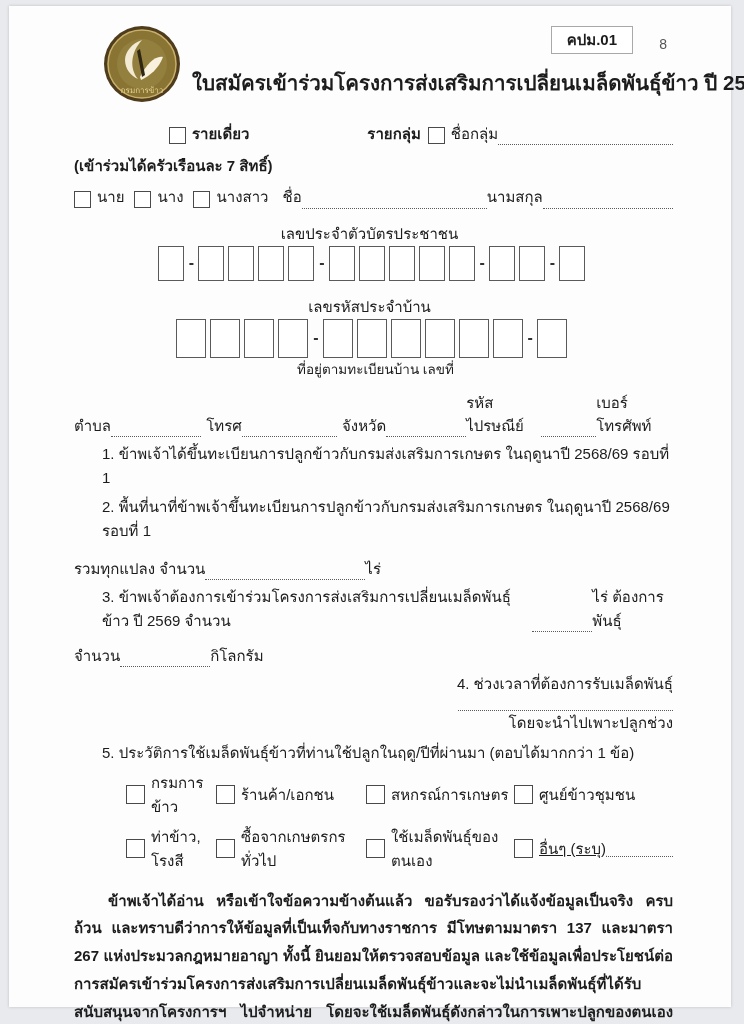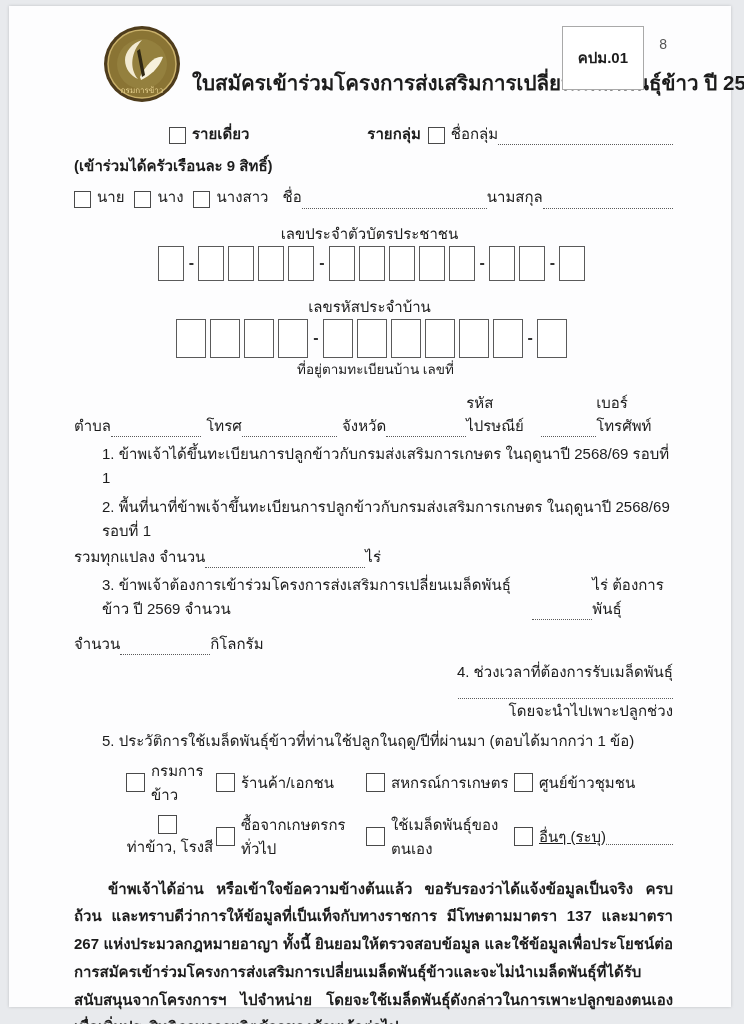--- a/index.html
+++ b/index.html
@@ -11,21 +11,21 @@
   }
   .page{
     position:absolute;top:6px;left:9px;right:13px;bottom:17px;
     background:#fdfdfe;box-shadow:0 0 3px rgba(0,0,0,.18);
   }
   .content{padding:18px 58px 0 65px;position:relative;}
   
   .header{position:relative;height:92px;}
   .logo{position:absolute;left:28px;top:0;width:80px;height:80px;}
   .title{position:absolute;left:118px;top:42px;font-size:20.5px;font-weight:bold;white-space:nowrap;}
-  .code-box{position:absolute;right:29px;top:2px;border:1px solid #a9a9a9;padding:19px 15px;font-weight:bold;font-size:15px;background:#fff;}
+  .code-box{position:absolute;right:40px;top:2px;border:1px solid #a9a9a9;padding:1px 15px;font-weight:bold;font-size:15px;background:#fff;}
   .page-num{position:absolute;right:6px;top:12px;color:#555;font-size:14px;}
   
   .row{display:flex;align-items:flex-end;font-size:15px;line-height:1.55;margin-top:6px;}
   .row .gap{display:inline-block;}
   .b{font-weight:bold;}
   .cb{display:inline-block;width:15px;height:15px;border:1.4px solid #4a4a4a;background:#fff;margin:0 6px 1px 0;flex:none;vertical-align:-2px;}
   .cb.lg{width:17px;height:17px;}
   .dots{display:inline-block;border-bottom:1.3px dotted #5a5a5a;height:15px;flex:none;}
   .fill{flex:1;}.w55{width:55px}
   .w60{width:60px}.w80{width:80px}.w90{width:90px}.w95{width:95px}
@@ -86,21 +86,21 @@
       <span class="cb"></span>
       <span class="b">รายเดี่ยว</span>
       <span class="gap" style="width:118px;"></span>
       <span class="b">รายกลุ่ม</span>
       <span class="gap" style="width:7px;"></span>
       <span class="cb"></span>
       <span>ชื่อกลุ่ม</span>
       <span class="dots fill"></span>
     </div>
 
-    <div class="clause b" style="margin-top:9px;">(เข้าร่วมได้ครัวเรือนละ 9 สิทธิ์)</div>
+    <div class="clause b" style="margin-top:9px;">(เข้าร่วมได้ครัวเรือนละ 7 สิทธิ์)</div>
 
     <div class="row" style="margin-top:7px;">
       <span class="cb"></span>
       <span>นาย</span>
       <span class="gap" style="width:10px;"></span>
       <span class="cb"></span>
       <span>นาง</span>
       <span class="gap" style="width:10px;"></span>
       <span class="cb"></span>
       <span>นางสาว</span>
@@ -170,21 +170,21 @@
       <span class="dots w80"></span>
       <span>รหัสไปรษณีย์</span>
       <span class="dots w55"></span>
       <span>เบอร์โทรศัพท์</span>
       <span class="dots fill"></span>
     </div>
 
     <div class="clause indent">1. ข้าพเจ้าได้ขึ้นทะเบียนการปลูกข้าวกับกรมส่งเสริมการเกษตร ในฤดูนาปี 2568/69 รอบที่ 1</div>
 
     <div class="clause indent">2. พื้นที่นาที่ข้าพเจ้าขึ้นทะเบียนการปลูกข้าวกับกรมส่งเสริมการเกษตร ในฤดูนาปี 2568/69 รอบที่ 1</div>
-    <div class="row" style="margin-top:2px;">
+    <div class="row" style="margin-top:14px;">
       <span>รวมทุกแปลง จำนวน</span>
       <span class="dots w160"></span>
       <span>ไร่</span>
     </div>
 
     <div class="row indent" style="margin-top:5px;">
       <span>3. ข้าพเจ้าต้องการเข้าร่วมโครงการส่งเสริมการเปลี่ยนเมล็ดพันธุ์ข้าว ปี 2569 จำนวน</span>
       <span class="dots w60"></span>
       <span>ไร่ ต้องการพันธุ์</span>
       <span class="dots fill"></span>
@@ -219,21 +219,21 @@
         <span class="optcell oc3">
           <span class="cb lg"></span>
           <span>สหกรณ์การเกษตร</span>
         </span>
         <span class="optcell">
           <span class="cb lg"></span>
           <span>ศูนย์ข้าวชุมชน</span>
         </span>
       </div>
       <div class="optrow">
-        <span class="optcell oc1" style="width:88px;flex-direction:column;">
+        <span class="optcell oc1" style="width:88px;">
           <span class="cb lg"></span>
           <span>ท่าข้าว, โรงสี</span>
         </span>
         <span class="gap" style="width:2px;"></span>
         <span class="optcell oc2">
           <span class="cb lg"></span>
           <span>ซื้อจากเกษตรกรทั่วไป</span>
         </span>
         <span class="optcell oc3">
           <span class="cb lg"></span>

